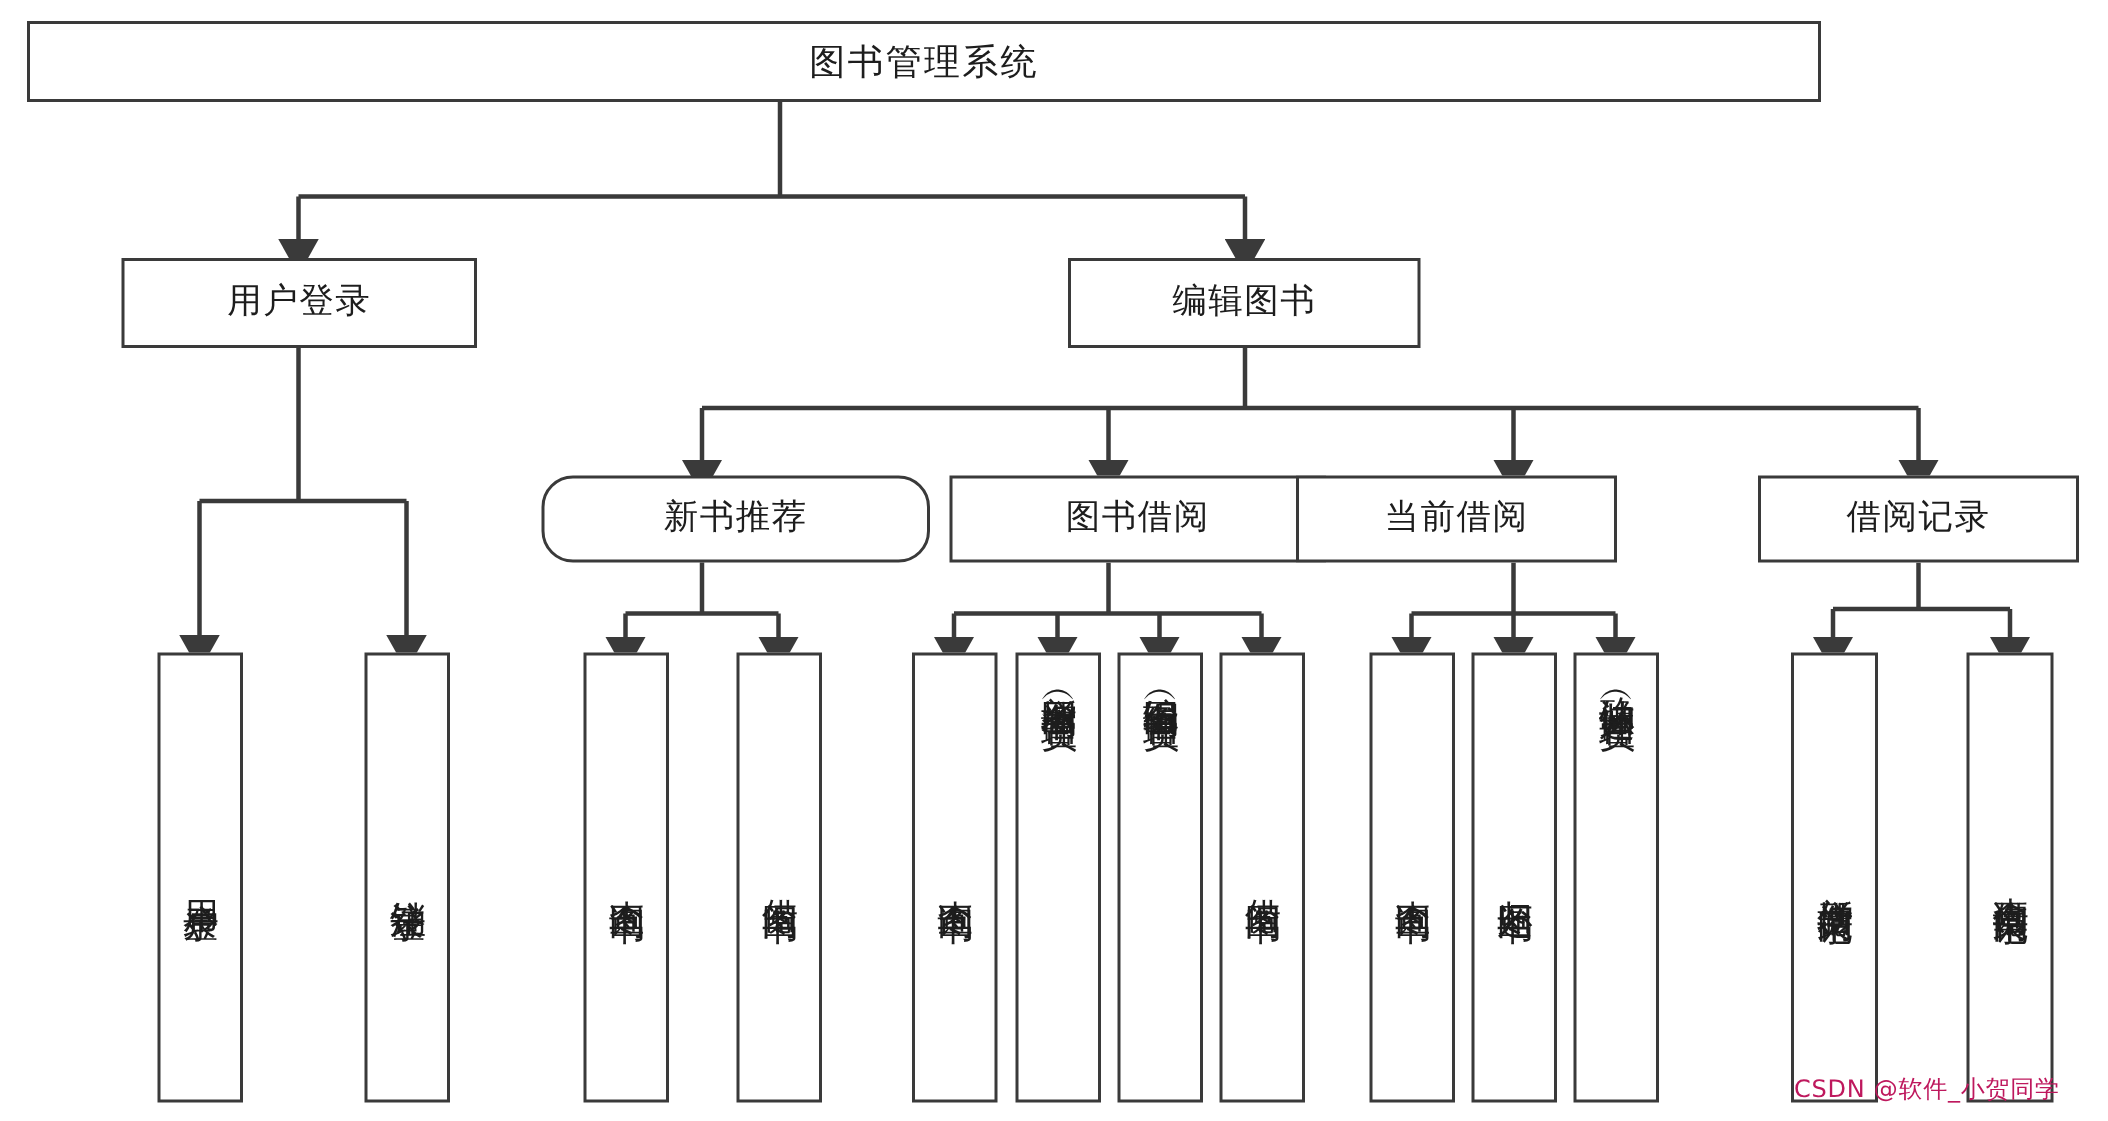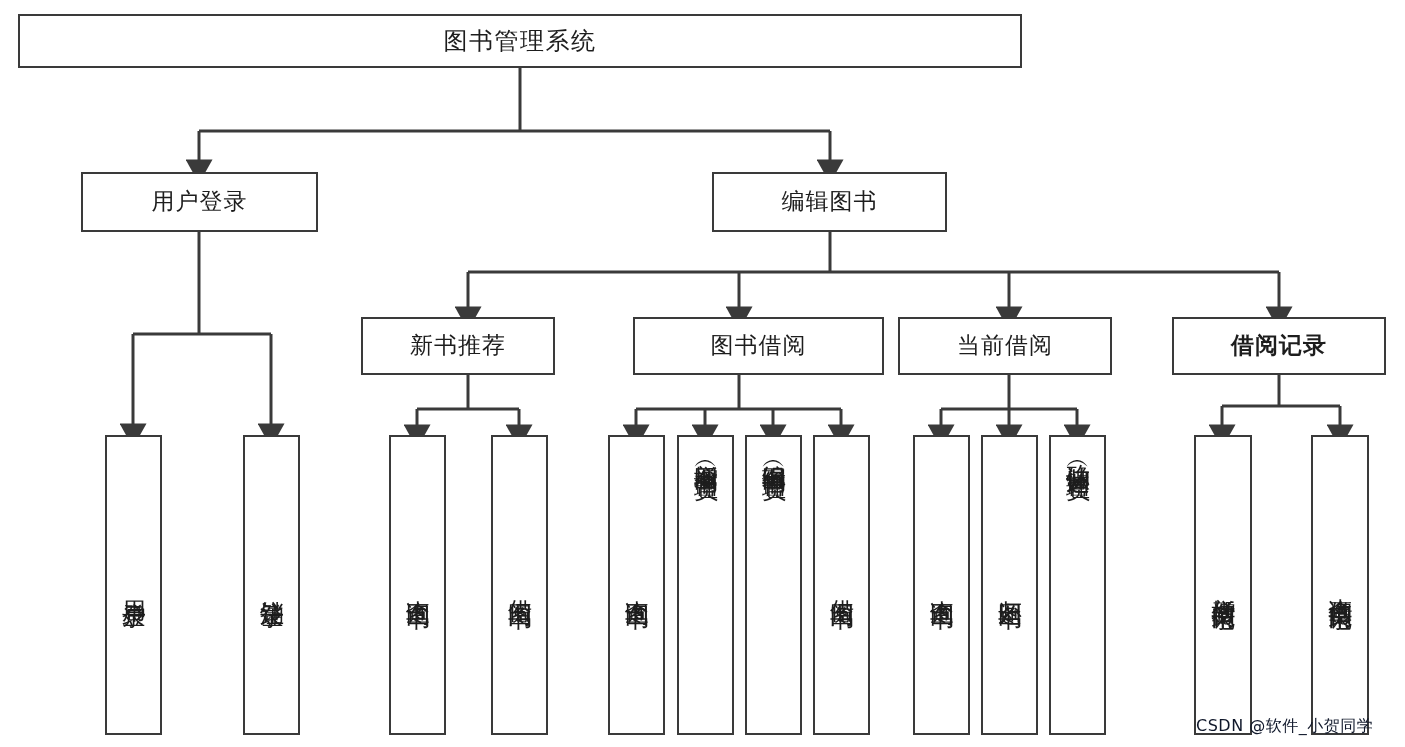--- a/index.html
+++ b/index.html
@@ -59,21 +59,21 @@
     white-space:nowrap;
     margin:0 auto;
   }
   .node.vert.mid{
     align-items:center;
     padding-top:0;
   }
   .watermark{
     position:absolute;
     font-size:16px;
-    color:#0f172a;
+    color:#be185d;
     letter-spacing:0.5px;
     white-space:nowrap;
     font-family:"DejaVu Sans","Liberation Sans",sans-serif;
   }
 </style>
 </head>
 <body>
 
 <div id="canvas">
 
@@ -120,45 +120,45 @@
       <path d="M1009,409 L1009,428" marker-end="url(#arrow)"></path>
       <path d="M1077,409 L1077,428" marker-end="url(#arrow)"></path>
 
       <path d="M1279,375 L1279,406"></path>
       <path d="M1222,406 L1340,406"></path>
       <path d="M1222,406 L1222,428" marker-end="url(#arrow)"></path>
       <path d="M1340,406 L1340,428" marker-end="url(#arrow)"></path>
     </g>
   </svg>
 
-  <div class="node horiz root" style="left:18px; top:14px; width:1004px; height:54px;">
+  <div class="node horiz root" style="left:18px; top:14px; width:1196px; height:54px;">
     <span class="label">图书管理系统</span>
   </div>
 
   <div class="node horiz" style="left:81px; top:172px; width:237px; height:60px;">
     <span class="label">用户登录</span>
   </div>
 
   <div class="node horiz" style="left:712px; top:172px; width:235px; height:60px;">
     <span class="label">编辑图书</span>
   </div>
 
-  <div class="node horiz" style="left:361px; top:317px; width:194px; height:58px;">
+  <div class="node horiz" style="left:361px; top:317px; width:259px; height:58px;border-radius:21px;">
     <span class="label">新书推荐</span>
   </div>
 
   <div class="node horiz" style="left:633px; top:317px; width:251px; height:58px;">
     <span class="label">图书借阅</span>
   </div>
 
-  <div class="node horiz" style="left:898px; top:317px; width:214px; height:58px;">
+  <div class="node horiz" style="left:864px; top:317px; width:214px; height:58px;">
     <span class="label">当前借阅</span>
   </div>
 
-  <div class="node horiz" style="left:1172px; top:317px; width:214px; height:58px;font-weight:bold;">
+  <div class="node horiz" style="left:1172px; top:317px; width:214px; height:58px;">
     <span class="label">借阅记录</span>
   </div>
 
   <div class="node vert mid" style="left:105px; top:435px; width:57px; height:300px;">
     <span class="label">用户登录</span>
   </div>
 
   <div class="node vert mid" style="left:243px; top:435px; width:57px; height:300px;">
     <span class="label">注销登录</span>
   </div>

